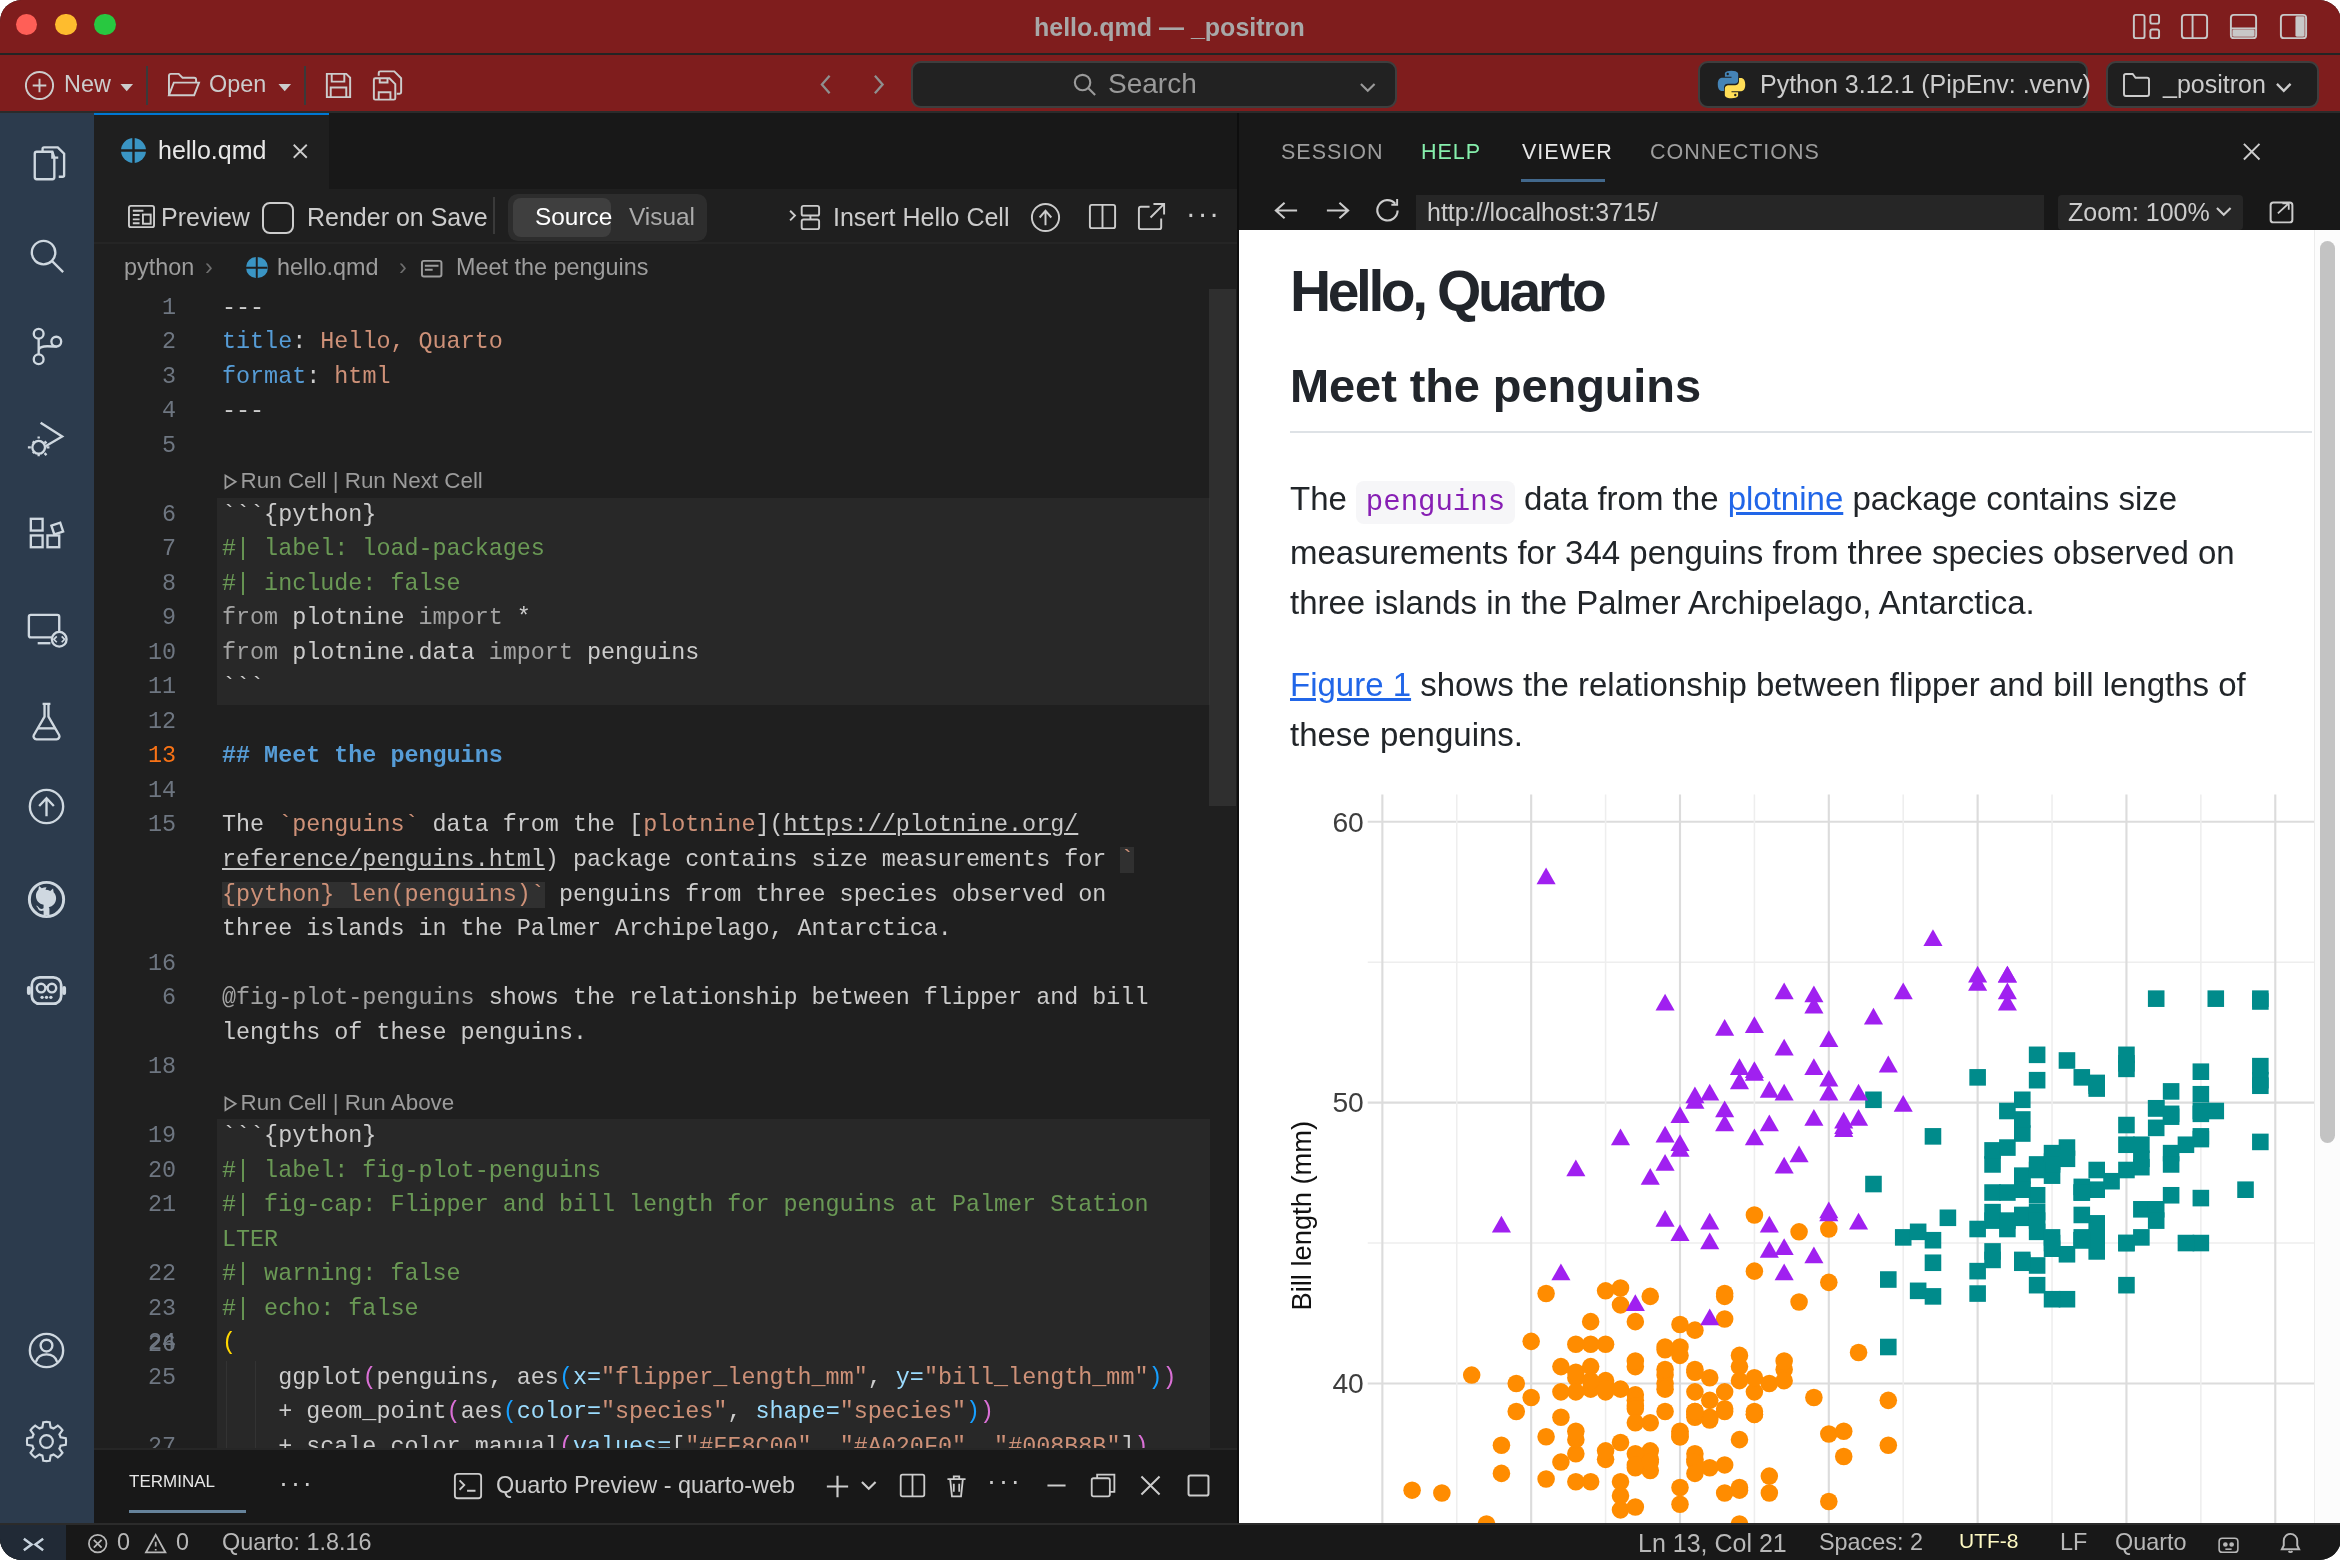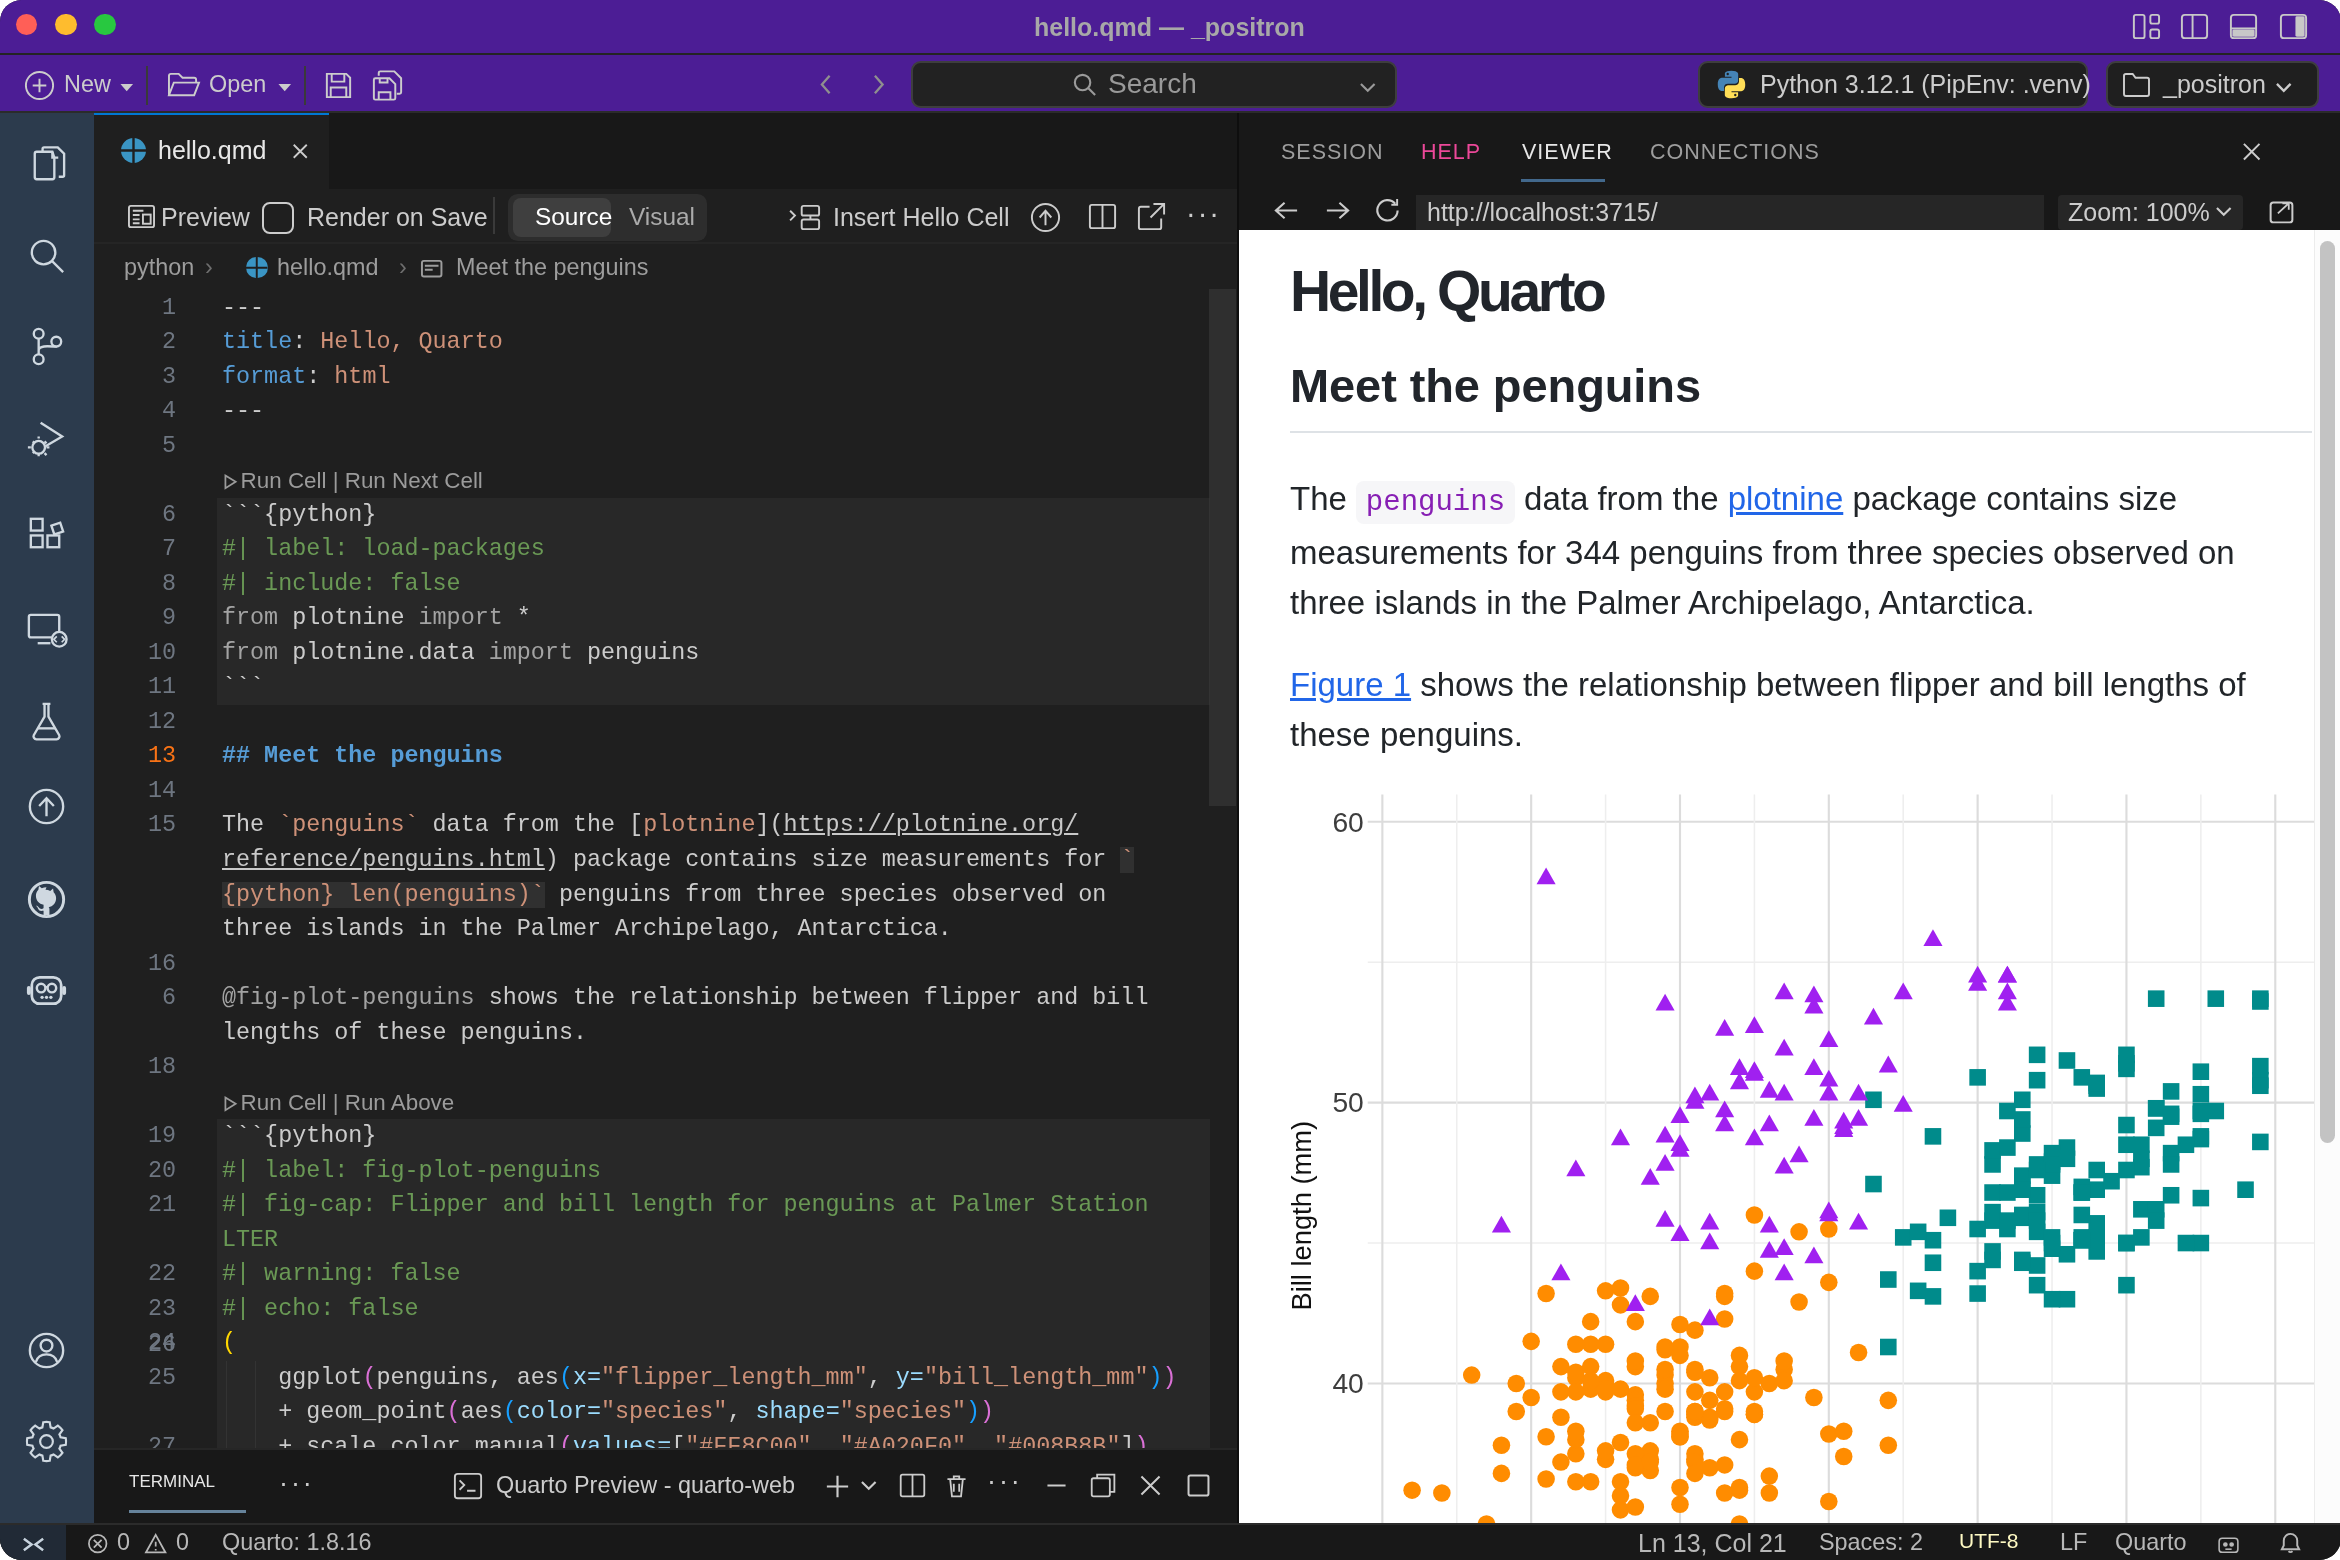--- a/index.html
+++ b/index.html
@@ -23,21 +23,21 @@
 .lnum { position:absolute; left:98px; width:78px; text-align:right; height:35px;
   line-height:35px; font-family:"Liberation Mono",monospace; font-size:23.4px; color:#6e7681; }
 .lnum.cur { color:#f97316; }
 .celldeco { position:absolute; left:222px; height:35px; line-height:35px;
   font-size:22.4px; color:#9b9b9b; }
 .shade { position:absolute; background:rgba(255,255,255,0.045); }
 .ui { color:#cccccc; font-size:25px; }
 </style></head><body>
 <div class="win">
 
-<div class="abs" style="left:0;top:0;width:2341px;height:113px;background:#4c1d95;border-bottom:2px solid #2b2b2b">
+<div class="abs" style="left:0;top:0;width:2341px;height:113px;background:#7f1d1d;border-bottom:2px solid #2b2b2b">
   <div class="abs" style="left:15.6px;top:13.7px;width:21.5px;height:21.5px;border-radius:50%;background:#ff5f57"></div>
   <div class="abs" style="left:55px;top:13.7px;width:21.5px;height:21.5px;border-radius:50%;background:#febc2e"></div>
   <div class="abs" style="left:94px;top:13.7px;width:21.5px;height:21.5px;border-radius:50%;background:#28c840"></div>
   <div class="abs" style="left:0;top:53px;width:2341px;height:2px;background:#242424"></div>
   <div class="abs" style="left:1034px;top:12.7px;width:287px;font-size:25px;color:#a8a8a8;font-weight:bold">hello.qmd — _positron</div>
   <svg class="abs" style="left:2130px;top:10.7px" width="31" height="31" viewBox="0 0 32 32" fill="none" stroke="#c8c8c8" stroke-width="2">
         <rect x="4" y="4" width="11" height="24" rx="2"></rect>
         <rect x="21" y="4" width="9" height="9" rx="2"></rect>
         <rect x="21" y="19" width="9" height="9" rx="2"></rect>
       </svg>
@@ -384,21 +384,21 @@
       </svg>
       <svg class="abs" style="left:2278px;top:5.9px" width="25" height="25" viewBox="0 0 26 26" fill="none" stroke="#b8b8b8" stroke-width="2">
         <path d="M13 3 a7 7 0 0 1 7 7 v5 l2 4 H4 l2-4 v-5 a7 7 0 0 1 7-7 z"></path>
         <path d="M11 21 a2.5 2.5 0 0 0 4 0"></path>
       </svg>
 </div>
 
 <div class="abs" style="left:1237px;top:113px;width:2px;height:1410px;background:#0e0e0e"></div>
 <div class="abs" style="left:1239px;top:113px;width:1102px;height:117px;background:#181818">
 <div class="abs" style="left:42px;top:27px;font-size:21.5px;letter-spacing:1px;color:#9d9d9d">SESSION</div>
-      <div class="abs" style="left:182px;top:27px;font-size:21.5px;letter-spacing:1px;color:#ec4899">HELP</div>
+      <div class="abs" style="left:182px;top:27px;font-size:21.5px;letter-spacing:1px;color:#86efac">HELP</div>
       <div class="abs" style="left:283px;top:27px;font-size:21.5px;letter-spacing:1px;color:#e7e7e7">VIEWER</div>
       <div class="abs" style="left:282px;top:66px;width:84px;height:2.9px;background:#42688c"></div>
       <div class="abs" style="left:411px;top:27px;font-size:21.5px;letter-spacing:1px;color:#9d9d9d">CONNECTIONS</div>
       <svg class="abs" style="left:1001px;top:27px" width="23.4" height="23.4" viewBox="0 0 24 24" fill="none" stroke="#cccccc" stroke-width="2">
         <path d="M4 4 L20 20 M20 4 L4 20"></path>
       </svg>
       <svg class="abs" style="left:33px;top:84px" width="29" height="27" viewBox="0 0 30 28" fill="none" stroke="#cccccc" stroke-width="2.2">
         <path d="M26 14 H5 M13 6 L4 14 L13 22"></path>
       </svg>
       <svg class="abs" style="left:84px;top:84px" width="29" height="27" viewBox="0 0 30 28" fill="none" stroke="#cccccc" stroke-width="2.2">

